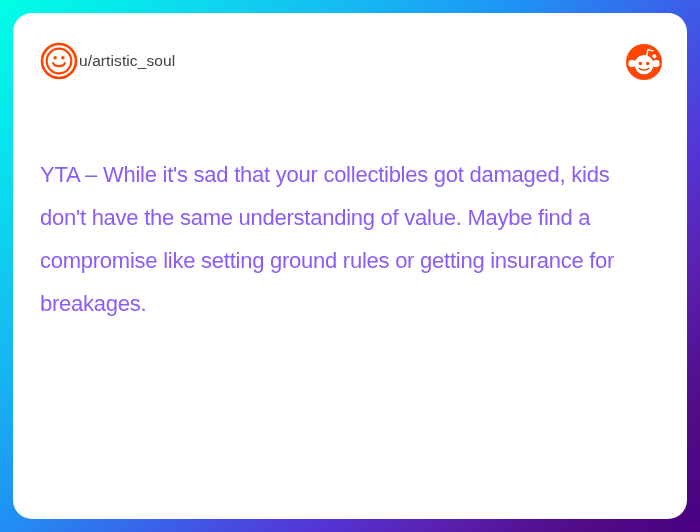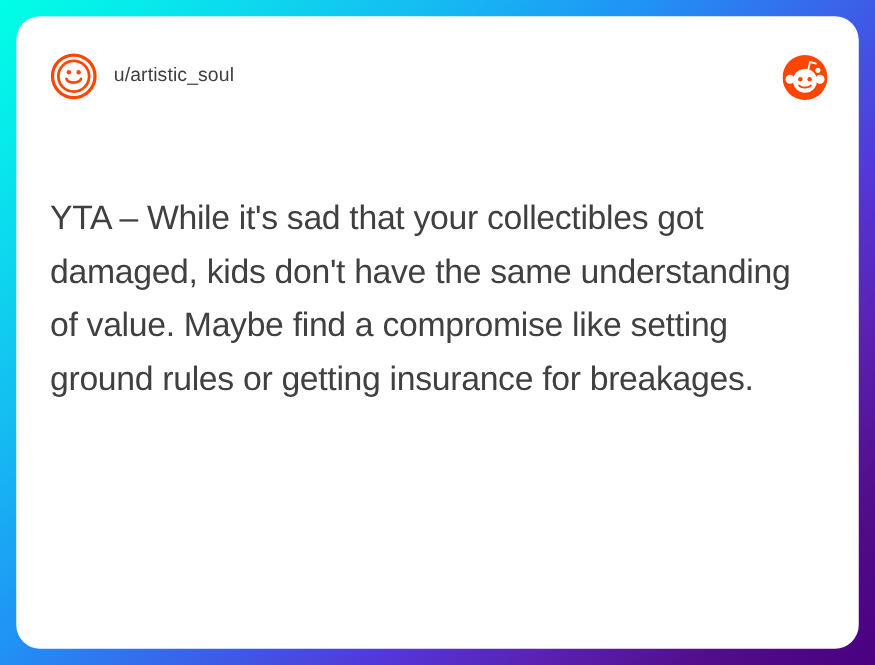--- a/index.html
+++ b/index.html
@@ -51,21 +51,21 @@
     width:100%;
     height:96px;
   }
 
   #user-block {
     position:absolute;
     left:27px;
     top:29px;
     display:flex;
     align-items:center;
-    gap:13px;
+    gap:1px;
   }
 
   #avatar { display:block; width:38px; height:38px; flex:0 0 auto; }
 
   #username {
     font-size:15.5px;
     color:#3f3f43;
     letter-spacing:0.1px;
     white-space:nowrap;
   }
@@ -81,23 +81,23 @@
 
   
   #post-body {
     position:absolute;
     left:27px;
     top:140px;
     width:620px;
   }
 
   #post-text {
-    font-size:27px;
+    font-size:22px;
     line-height:43px;
-    color:#404040;
+    color:#8b5cf6;
     letter-spacing:-0.25px;
     font-weight:400;
     white-space:pre-wrap;
     word-break:normal;
   }
 </style>
 </head>
 <body>
 
 <div id="backdrop">

